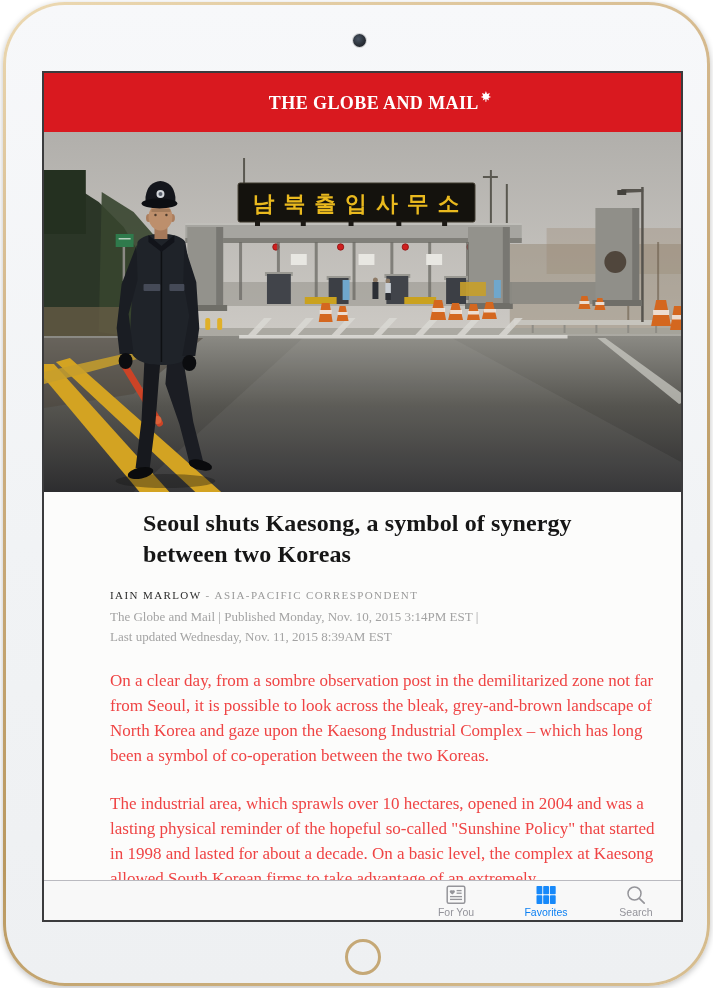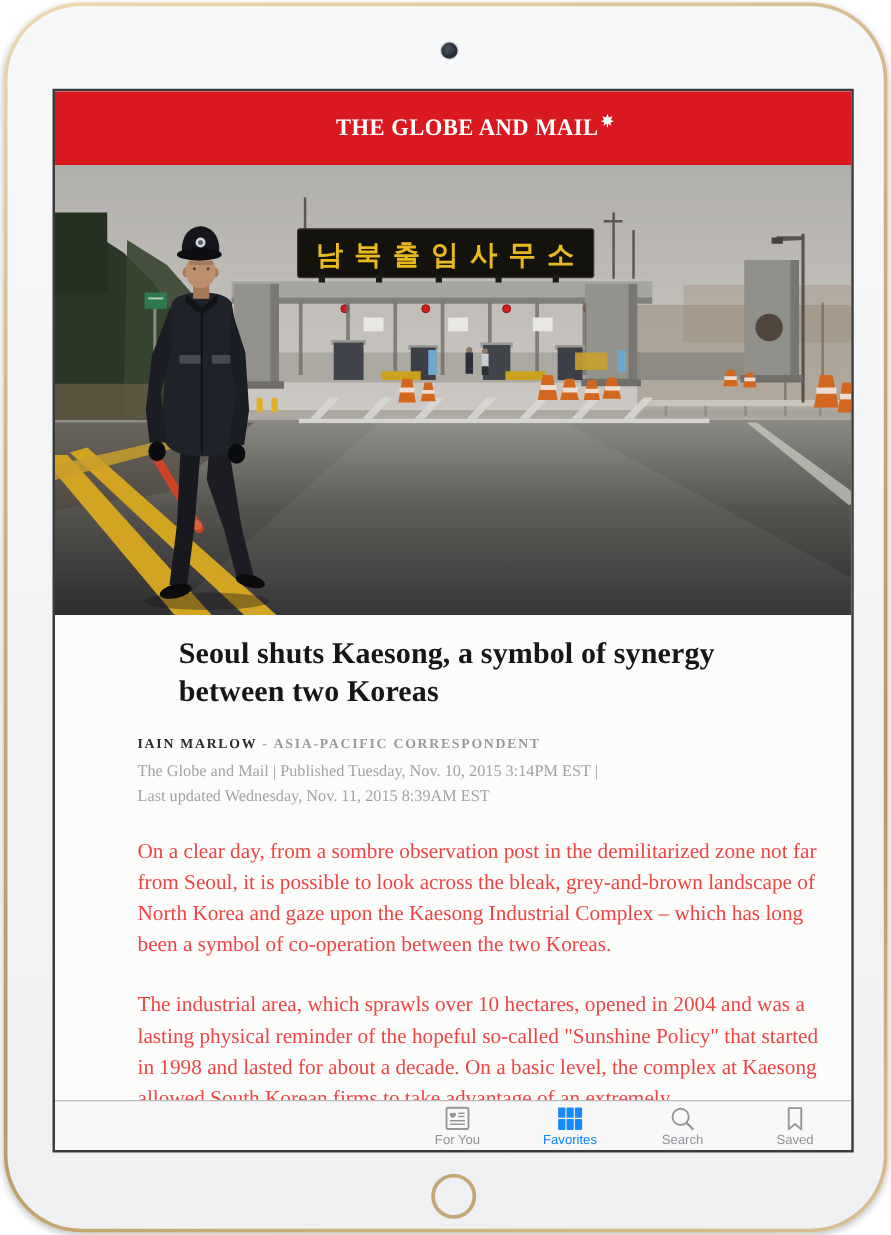--- a/index.html
+++ b/index.html
@@ -46,21 +46,21 @@
   .hero{flex:0 0 360px;height:360px;display:block;}
   
   .content{
     flex:1 1 auto;overflow:hidden;padding:16px 24px 0 66px;background:#fcfcfb;
   }
   .article-title{
     margin:0 0 0 33px;max-width:430px;
     font-family:"Liberation Serif",serif;font-weight:bold;font-size:24px;line-height:31px;
     color:#161616;letter-spacing:.1px;
   }
-  .byline{margin-top:19px;font-family:"Liberation Serif",serif;font-size:11px;letter-spacing:1.4px;font-weight:bold;}
+  .byline{margin-top:19px;font-family:"Liberation Serif",serif;font-size:11px;letter-spacing:1.4px;font-weight:normal;}
   .byline .author{color:#2b2b2b;}
   .byline .sep{color:#9a9a9a;margin:0 4px;}
   .byline .role{color:#9a9a9a;}
   .dateline{
     margin-top:6px;font-family:"Liberation Serif",serif;font-size:13px;line-height:20px;color:#a3a3a3;
   }
   .body-copy p{
     margin:23px 0 0 0;font-family:"Liberation Serif",serif;font-size:17px;line-height:25px;color:#ef4444;
   }
   .body-copy p:first-child{margin-top:21px;}
@@ -309,21 +309,21 @@
       </svg>
 
       <div class="content">
         <h1 class="article-title">Seoul shuts Kaesong, a symbol of synergy between two Koreas</h1>
 
         <div class="byline">
           <span class="author">IAIN MARLOW</span><span class="sep">-</span><span class="role">ASIA-PACIFIC CORRESPONDENT</span>
         </div>
 
         <div class="dateline">
-          <div>The Globe and Mail  |  Published Tuesday, Nov. 10, 2015 3:14PM EST  |</div>
+          <div>The Globe and Mail  |  Published Monday, Nov. 10, 2015 3:14PM EST  |</div>
           <div>Last updated Wednesday, Nov. 11, 2015 8:39AM EST</div>
         </div>
 
         <div class="body-copy">
           <p>On a clear day, from a sombre observation post in the demilitarized zone not far from Seoul, it is possible to look across the bleak, grey-and-brown landscape of North Korea and gaze upon the Kaesong Industrial Complex – which has long been a symbol of co-operation between the two Koreas.</p>
           <p>The industrial area, which sprawls over 10 hectares, opened in 2004 and was a lasting physical reminder of the hopeful so-called "Sunshine Policy" that started in 1998 and lasted for about a decade. On a basic level, the complex at Kaesong allowed South Korean firms to take advantage of an extremely</p>
         </div>
       </div>
 
       <div class="tabbar">
@@ -360,27 +360,19 @@
         <div class="tab">
           <span class="ticon">
             <svg width="24" height="24" viewBox="0 0 24 24">
               <circle cx="10.5" cy="10.5" r="6.5" fill="none" stroke="#95959a" stroke-width="1.5"></circle>
               <line x1="15.3" y1="15.3" x2="20.2" y2="20.2" stroke="#95959a" stroke-width="1.7" stroke-linecap="round"></line>
             </svg>
           </span>
           <span class="tlabel">Search</span>
         </div>
 
-        <div class="tab">
-          <span class="ticon">
-            <svg width="24" height="24" viewBox="0 0 24 24">
-              <path d="M7,3.5 H17 V20.5 L12,16.2 L7,20.5 Z" fill="none" stroke="#95959a" stroke-width="1.5" stroke-linejoin="round"></path>
-            </svg>
-          </span>
-          <span class="tlabel">Saved</span>
-        </div>
 
       </div>
     </div>
 
     <button class="home-button" aria-label="home"></button>
   </div>
 </div>
 
 </body></html>

